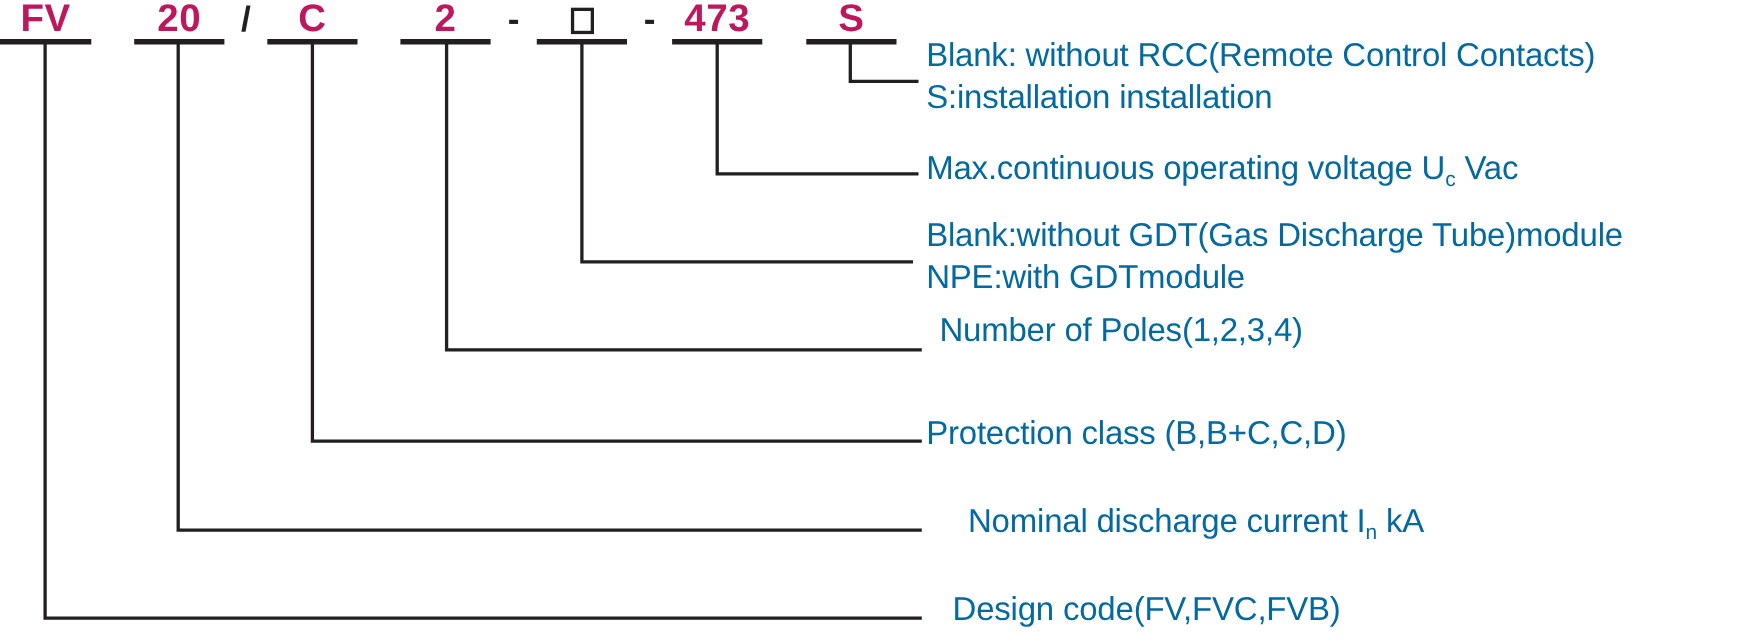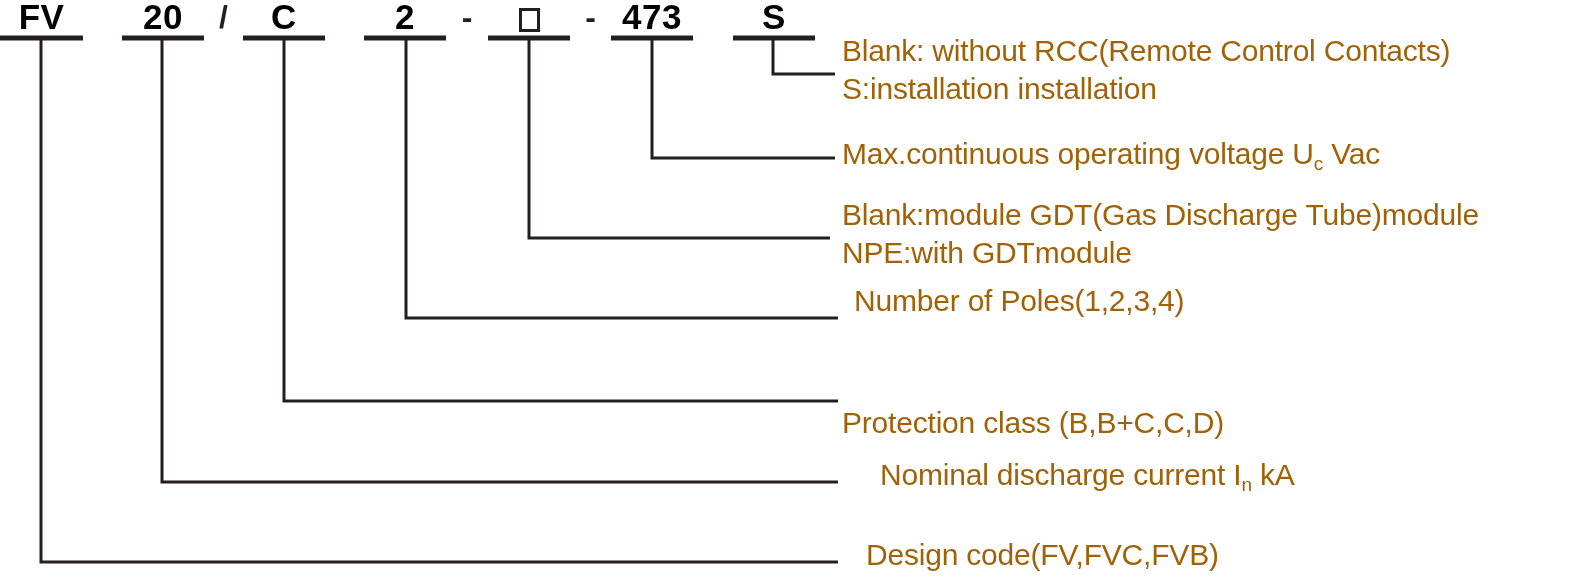--- a/index.html
+++ b/index.html
@@ -33,21 +33,21 @@
     height: 40px;
   }
   .code-seg {
     position: absolute;
     top: 0;
     height: 48px;
     text-align: center;
     font-family: "Liberation Sans", sans-serif;
     font-size: 35px;
     font-weight: 700;
-    color: #000000;
+    color: #be185d;
     line-height: 34px;
     letter-spacing: 0.5px;
   }
   .code-sep {
     position: absolute;
     top: 0;
     height: 36px;
     text-align: center;
     font-family: "Liberation Sans", sans-serif;
     font-size: 32px;
@@ -63,21 +63,21 @@
     box-sizing: border-box;
     vertical-align: -3px;
   }
   
   .label {
     position: absolute;
     left: 842px;
     font-family: "Liberation Sans", sans-serif;
     font-size: 30px;
     font-weight: 400;
-    color: #a16207;
+    color: #0369a1;
     white-space: nowrap;
     line-height: 38px;
     letter-spacing: -0.2px;
   }
   .label .sub {
     font-size: 19px;
     vertical-align: -6px;
   }
 </style>
 </head>
@@ -117,27 +117,27 @@
 
   <div id="label-layer">
       <div class="label" style="top: 32px;">
         <div>Blank: without RCC(Remote Control Contacts)</div>
         <div>S:installation installation</div>
       </div>
       <div class="label" style="top: 135px;">
         <div>Max.continuous operating voltage U<span class="sub">c</span> Vac</div>
       </div>
       <div class="label" style="top: 196px;">
-        <div>Blank:module GDT(Gas Discharge Tube)module</div>
+        <div>Blank:without GDT(Gas Discharge Tube)module</div>
         <div>NPE:with GDTmodule</div>
       </div>
       <div class="label" style="top: 282px; margin-left: 12px;">
         <div>Number of Poles(1,2,3,4)</div>
       </div>
-      <div class="label" style="top: 376px; margin-top: 28px;">
+      <div class="label" style="top: 376px;">
         <div>Protection class (B,B+C,C,D)</div>
       </div>
       <div class="label" style="top: 456px; margin-left: 38px;">
         <div>Nominal discharge current I<span class="sub">n</span> kA</div>
       </div>
       <div class="label" style="top: 536px; margin-left: 24px;">
         <div>Design code(FV,FVC,FVB)</div>
       </div>
     </div>
 

